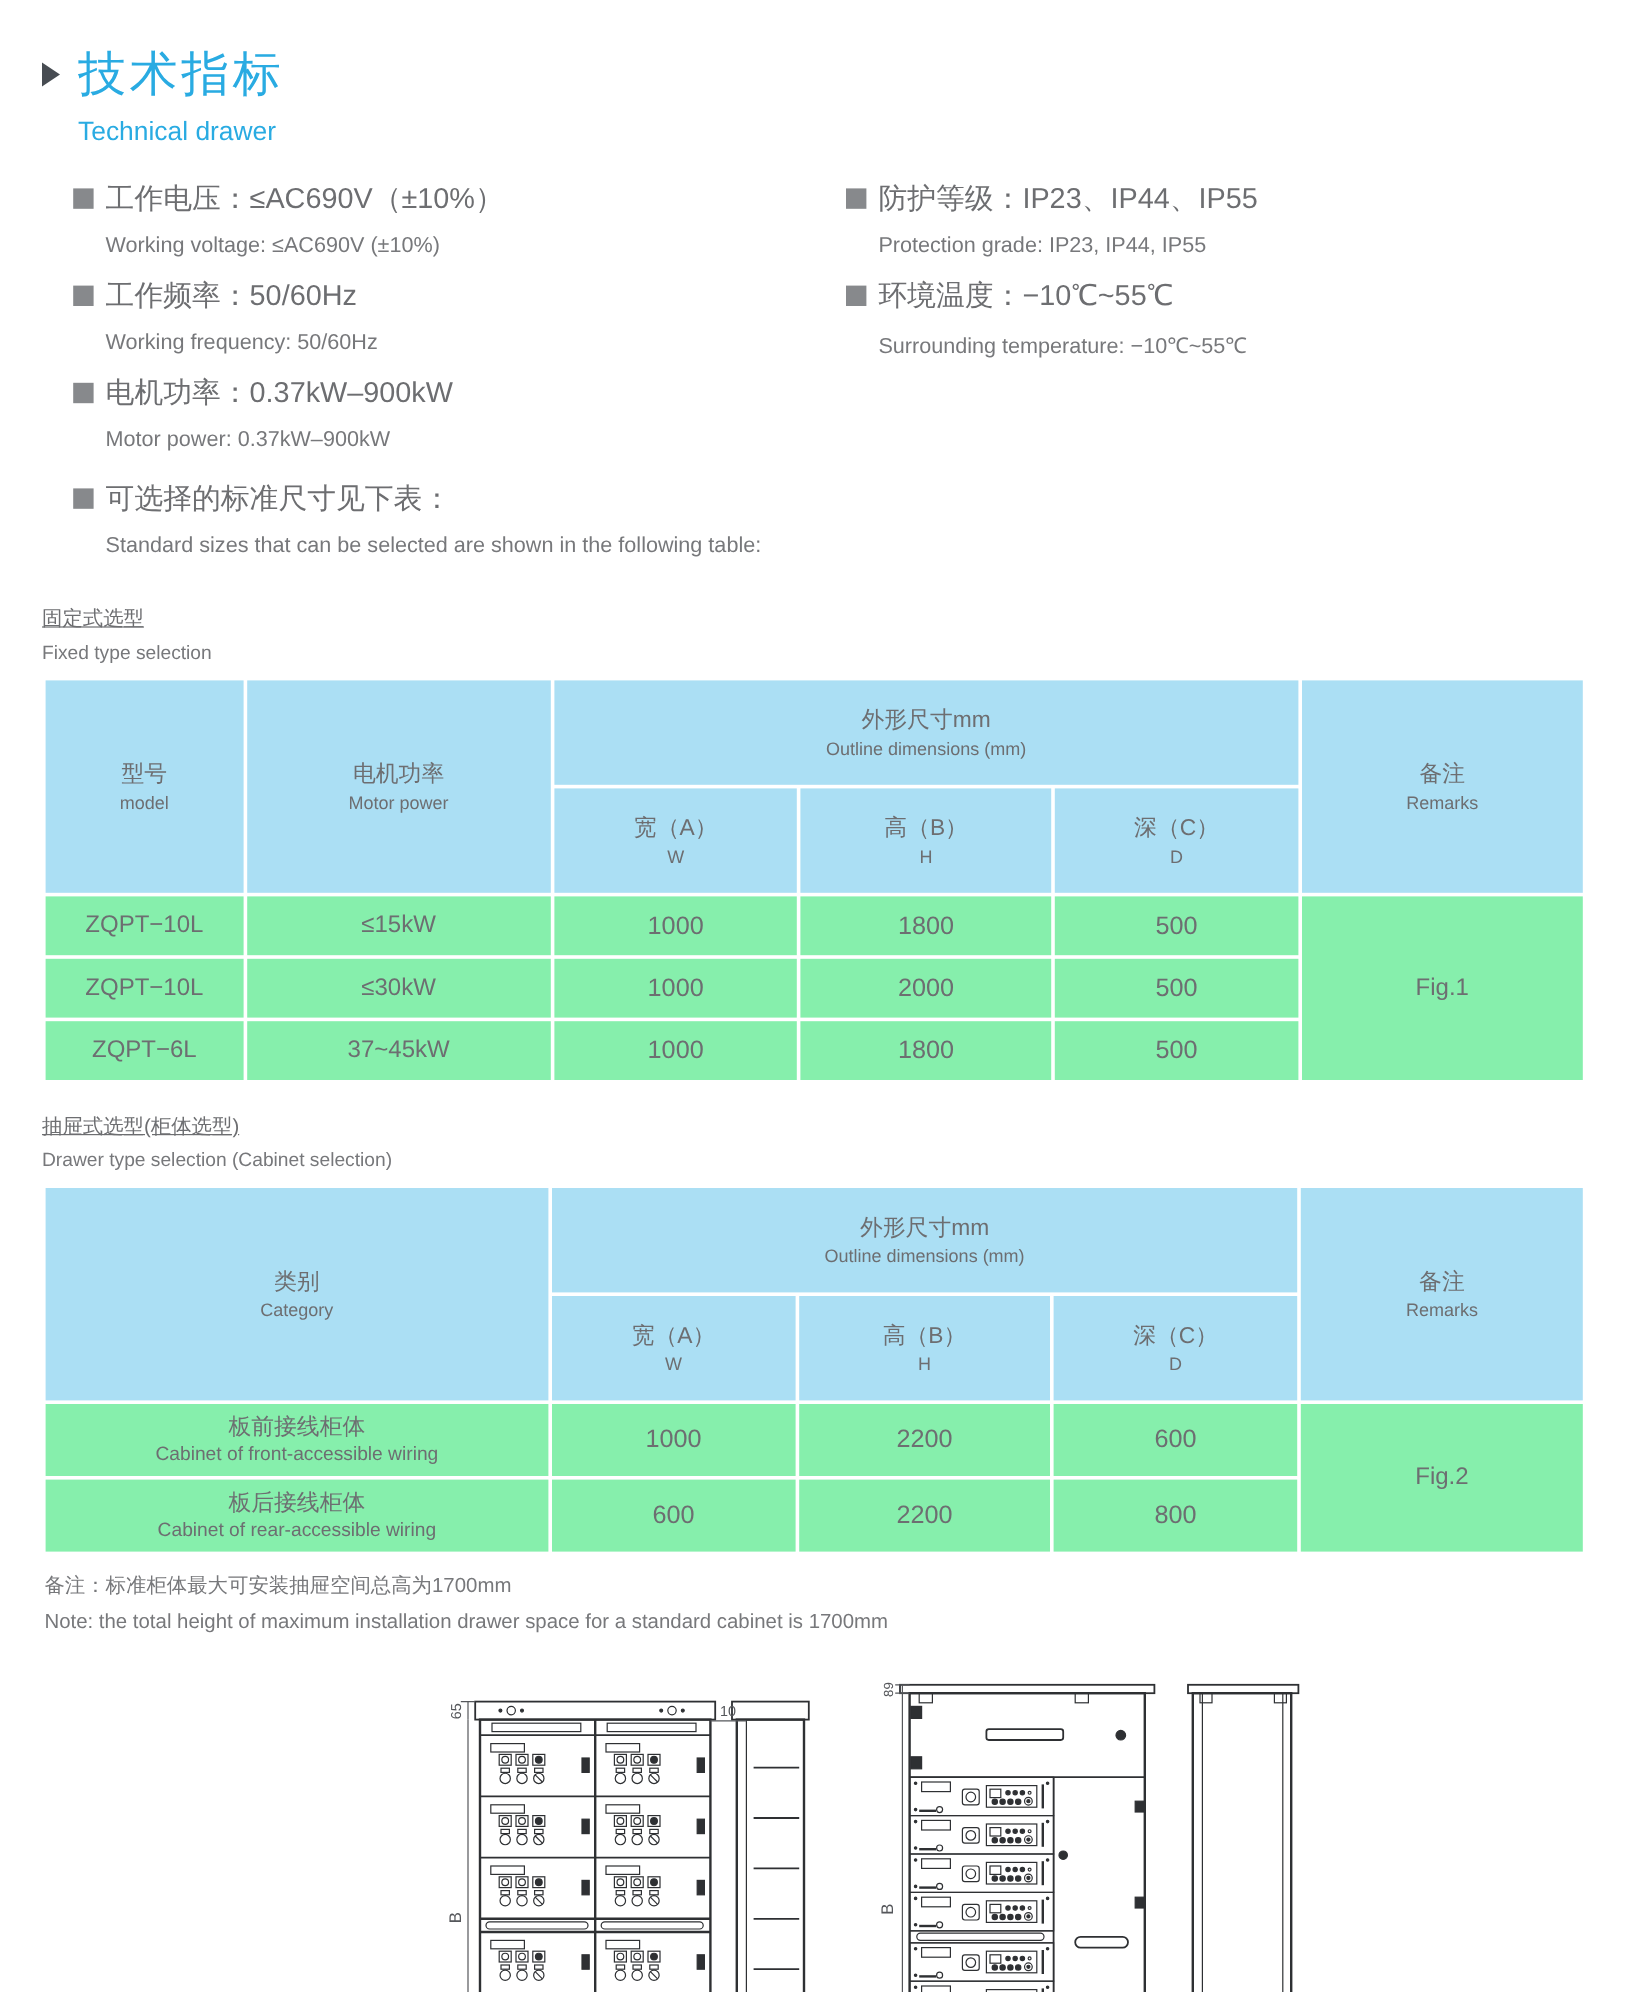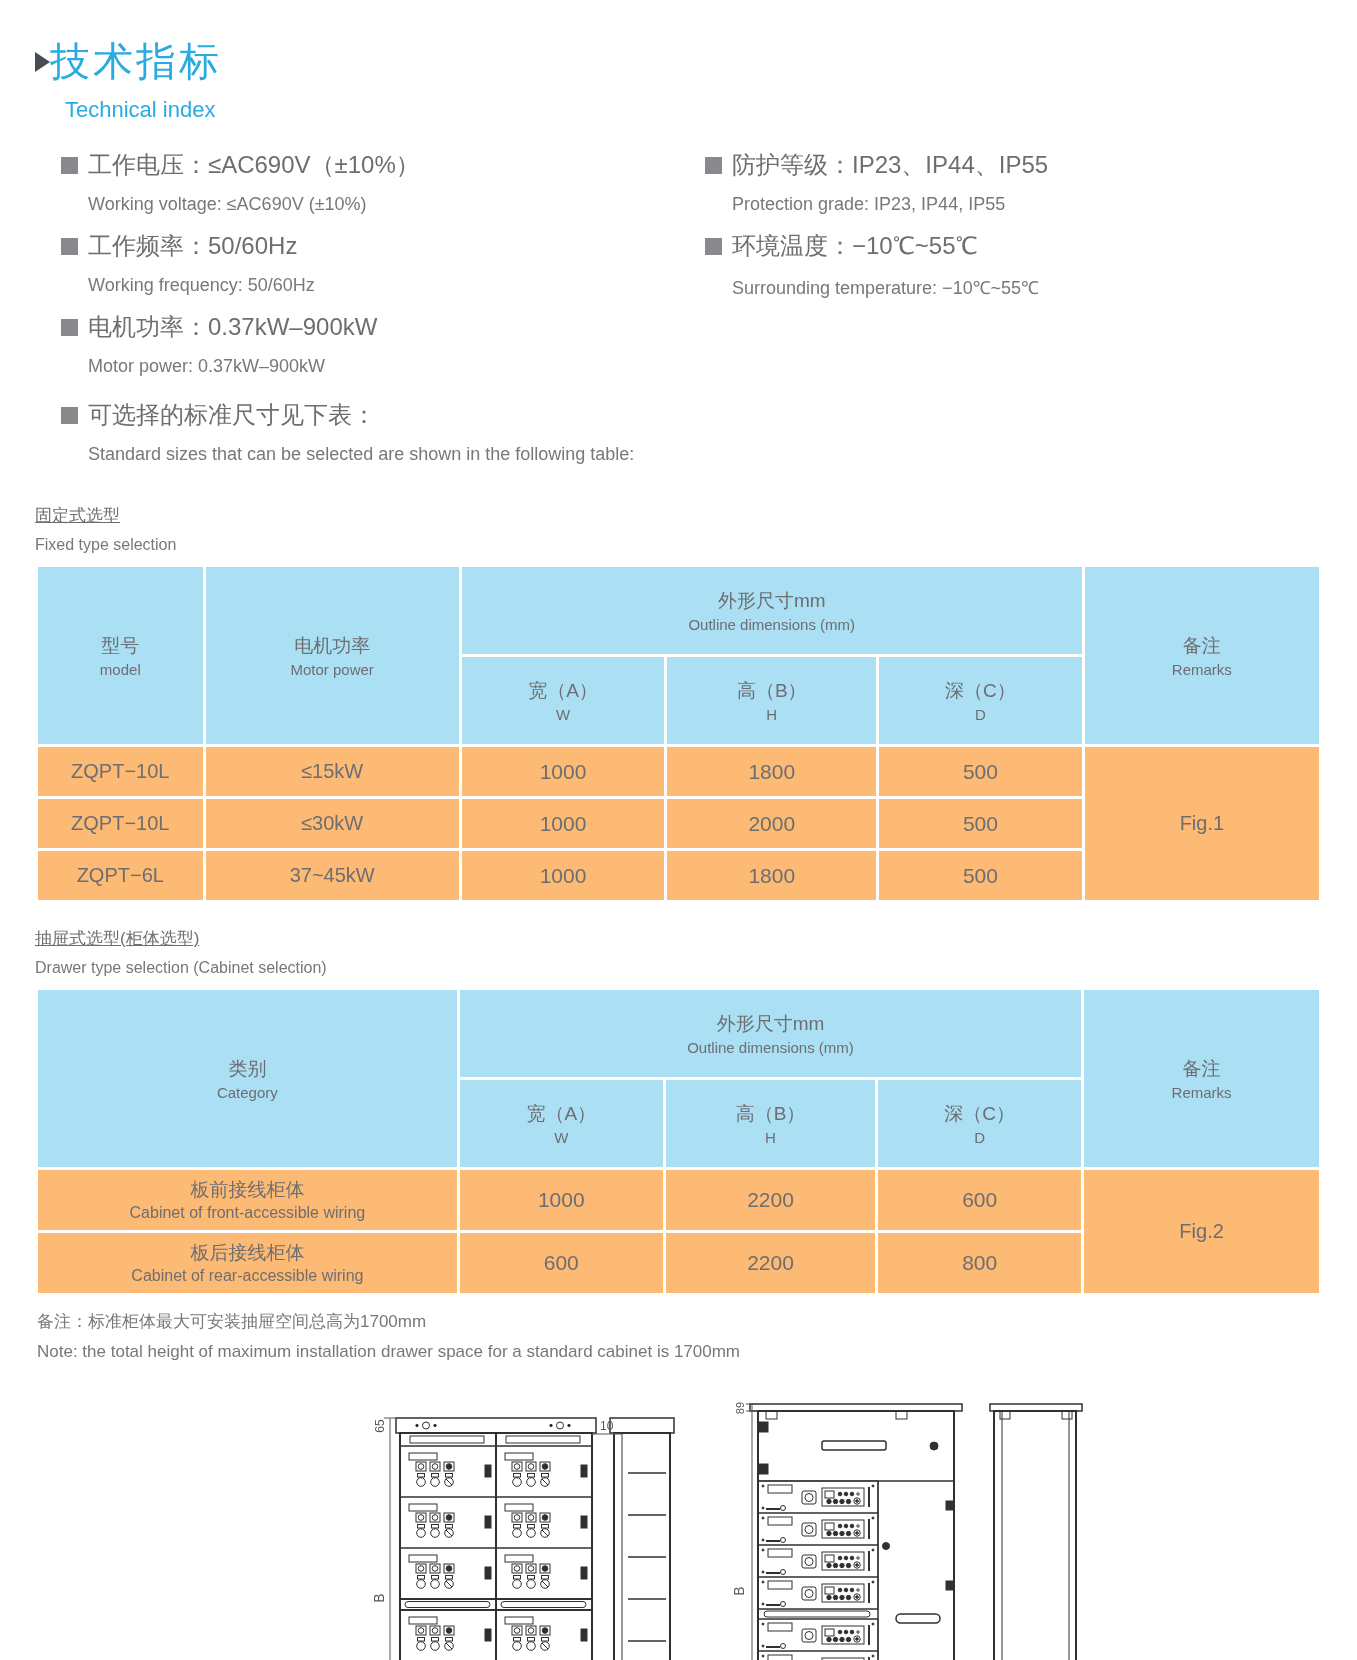--- a/index.html
+++ b/index.html
@@ -7,21 +7,21 @@
   body {
     width:1357px; height:1660px;
     background:#ffffff;
     font-family:"Liberation Sans", sans-serif;
     color:#6d6e71;
     overflow:hidden;
   }
   .page { padding:34px 35px 0 35px; position:relative; }
 
   
-  .title-row { display:flex; align-items:center; margin-left:0; }
+  .title-row { display:flex; align-items:center; gap:15px; margin-left:0; }
   .arrow {
     width:0; height:0;
     border-left:15px solid #474c52;
     border-top:10px solid transparent;
     border-bottom:10px solid transparent;
   }
   h1.title { margin:0; font-size:40px; font-weight:normal; color:#29abe2; letter-spacing:3px; }
   .subtitle { margin:8px 0 0 30px; font-size:22px; color:#29abe2; }
 
   
@@ -35,21 +35,21 @@
   .spec-en { font-size:18px; color:#77787b; margin:0 0 15px 27px; }
 
   
   .section-label { margin:24px 0 10px 0; }
   .section-zh { font-size:17px; color:#6d6e71; text-decoration:underline; margin-bottom:9px; }
   .section-en { font-size:16px; color:#77787b; }
 
   
   table.spec-table { width:100%; border-collapse:separate; border-spacing:3px; table-layout:fixed; }
   .spec-table th { background:#abdff4; font-weight:normal; padding:20px 4px; text-align:center; }
-  .spec-table td { background:#fdba74; text-align:center; padding:2px 4px; }
+  .spec-table td { background:#86efac; text-align:center; padding:2px 4px; }
   .hz { font-size:19px; color:#6d6e71; line-height:1.45; }
   .he { font-size:15px; color:#6d6e71; line-height:1.3; }
   .cz { font-size:19px; color:#6d6e71; line-height:1.35; }
   .ce { font-size:16px; color:#6d6e71; line-height:1.3;text-align:center; }
   .num { font-size:21px; color:#6d6e71; }
   .model { font-size:20px; color:#6d6e71; }
   .remark-cell { font-size:20px; color:#6d6e71; }
   tr.head-top { height:64px; }
   tr.head-sub { height:56px; }
   table.t1 tbody tr { height:49px; }
@@ -67,21 +67,21 @@
 </head>
 <body>
 
 <div class="page">
 
   <div class="doc-header">
     <div class="title-row">
       <span class="arrow"></span>
       <h1 class="title">技术指标</h1>
     </div>
-    <div class="subtitle">Technical index</div>
+    <div class="subtitle">Technical drawer</div>
   </div>
 
   <div class="specs">
     <div class="spec-col-left">
       <div class="spec-item">
         <div class="spec-zh">
             <span class="bullet"></span>
             <span>工作电压：≤AC690V（±10%）</span>
           </div>
         <div class="spec-en">Working voltage: ≤AC690V (±10%)</div>

